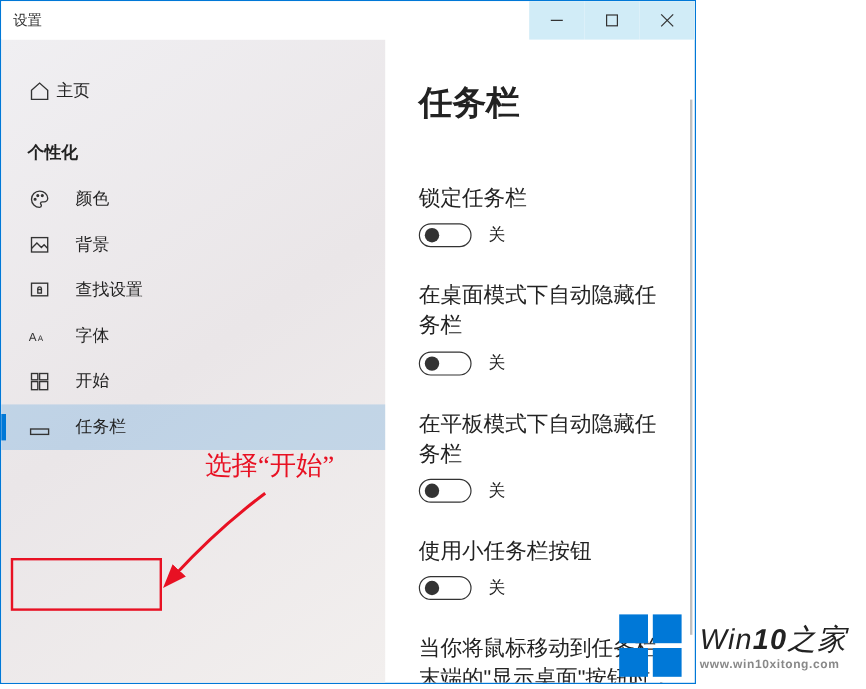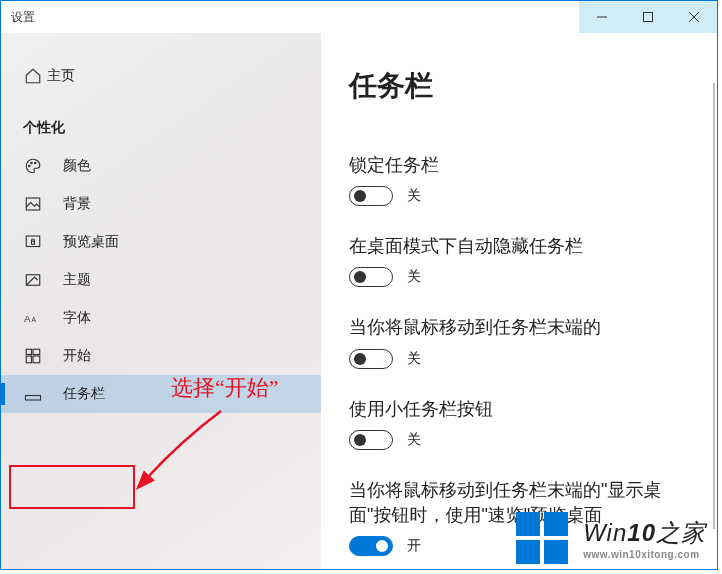--- a/index.html
+++ b/index.html
@@ -1,17 +1,17 @@
 <!DOCTYPE html>
 <html><head>
 <meta charset="utf-8">
 <style>
 * { box-sizing: border-box; margin: 0; padding: 0; font-family: "Microsoft YaHei", "Segoe UI", sans-serif; }
 body { width: 722px; height: 574px; overflow: hidden; position: relative; }
-.window { width: 718px; height: 570px; border: 1px solid #0078d7; background: #fff; position: relative; display: flex; flex-direction: column; }
+.window { width: 580px; height: 570px; border: 1px solid #0078d7; background: #fff; position: relative; display: flex; flex-direction: column; }
 .titlebar { height: 32px; background: #fff; display: flex; align-items: stretch; }
 .titlebar-left { flex: 1; display: flex; align-items: center; padding-left: 10px; font-size: 12px; color: #333; }
 .winbtn { width: 46px; display: flex; align-items: center; justify-content: center; background: #d1ecf7; }
 .winbtn svg { stroke: #333; }
 .body { flex: 1; display: flex; overflow: hidden; }
 .sidebar { width: 320px; background: linear-gradient(145deg,#f0eff2,#eae6e8,#f2efee); padding: 28px 0 0 0; position: relative; }
 .home-row { display: flex; align-items: center; padding: 6px 22px; font-size: 14px; color: #222; gap: 4px; }
 .icon-slot { width: 20px; display: flex; align-items:center; justify-content:center; }
 .search-box { margin: 20px 16px 0 20px; height: 36px; border: 2px solid #0f62a8; background: #fff; display: flex; align-items: center; padding: 0 10px; }
 .search-box span.placeholder { color: #666; font-size: 13px; flex:1;}
@@ -99,30 +99,21 @@
         <span>背景</span>
       </div>
       <div class="nav-item">
         <span class="icon-slot">
             <svg width="18" height="18" viewBox="0 0 24 24" fill="none" stroke="#333" stroke-width="1.5">
               <rect x="3" y="4" width="18" height="14"></rect>
               <rect x="10" y="11" width="4" height="4"></rect>
               <path d="M10 11v-1a2 2 0 0 1 4 0v1"></path>
             </svg>
           </span>
-        <span>预览桌面</span>
-      </div>
-      <div class="nav-item">
-        <span class="icon-slot">
-            <svg width="18" height="18" viewBox="0 0 24 24" fill="none" stroke="#333" stroke-width="1.5">
-              <rect x="3" y="5" width="18" height="14"></rect>
-              <path d="M3 19 L14 8 L18 12"></path>
-            </svg>
-          </span>
-        <span>主题</span>
+        <span>查找设置</span>
       </div>
       <div class="nav-item">
         <span class="icon-slot">
             <svg width="18" height="14" viewBox="0 0 24 18">
               <text x="0" y="14" font-size="13" fill="#333" font-family="serif">A</text>
               <text x="10" y="14" font-size="9" fill="#333" font-family="serif">A</text>
             </svg>
           </span>
         <span>字体</span>
       </div>
@@ -174,21 +165,21 @@
       <div class="setting">
         <div class="setting-label">在桌面模式下自动隐藏任务栏</div>
         <div class="toggle-row">
           <div class="toggle">
               <div class="knob"></div>
             </div>
           <span class="toggle-text">关</span>
         </div>
       </div>
       <div class="setting">
-        <div class="setting-label">当你将鼠标移动到任务栏末端的</div>
+        <div class="setting-label">在平板模式下自动隐藏任务栏</div>
         <div class="toggle-row">
           <div class="toggle">
               <div class="knob"></div>
             </div>
           <span class="toggle-text">关</span>
         </div>
       </div>
       <div class="setting">
         <div class="setting-label">使用小任务栏按钮</div>
         <div class="toggle-row">

